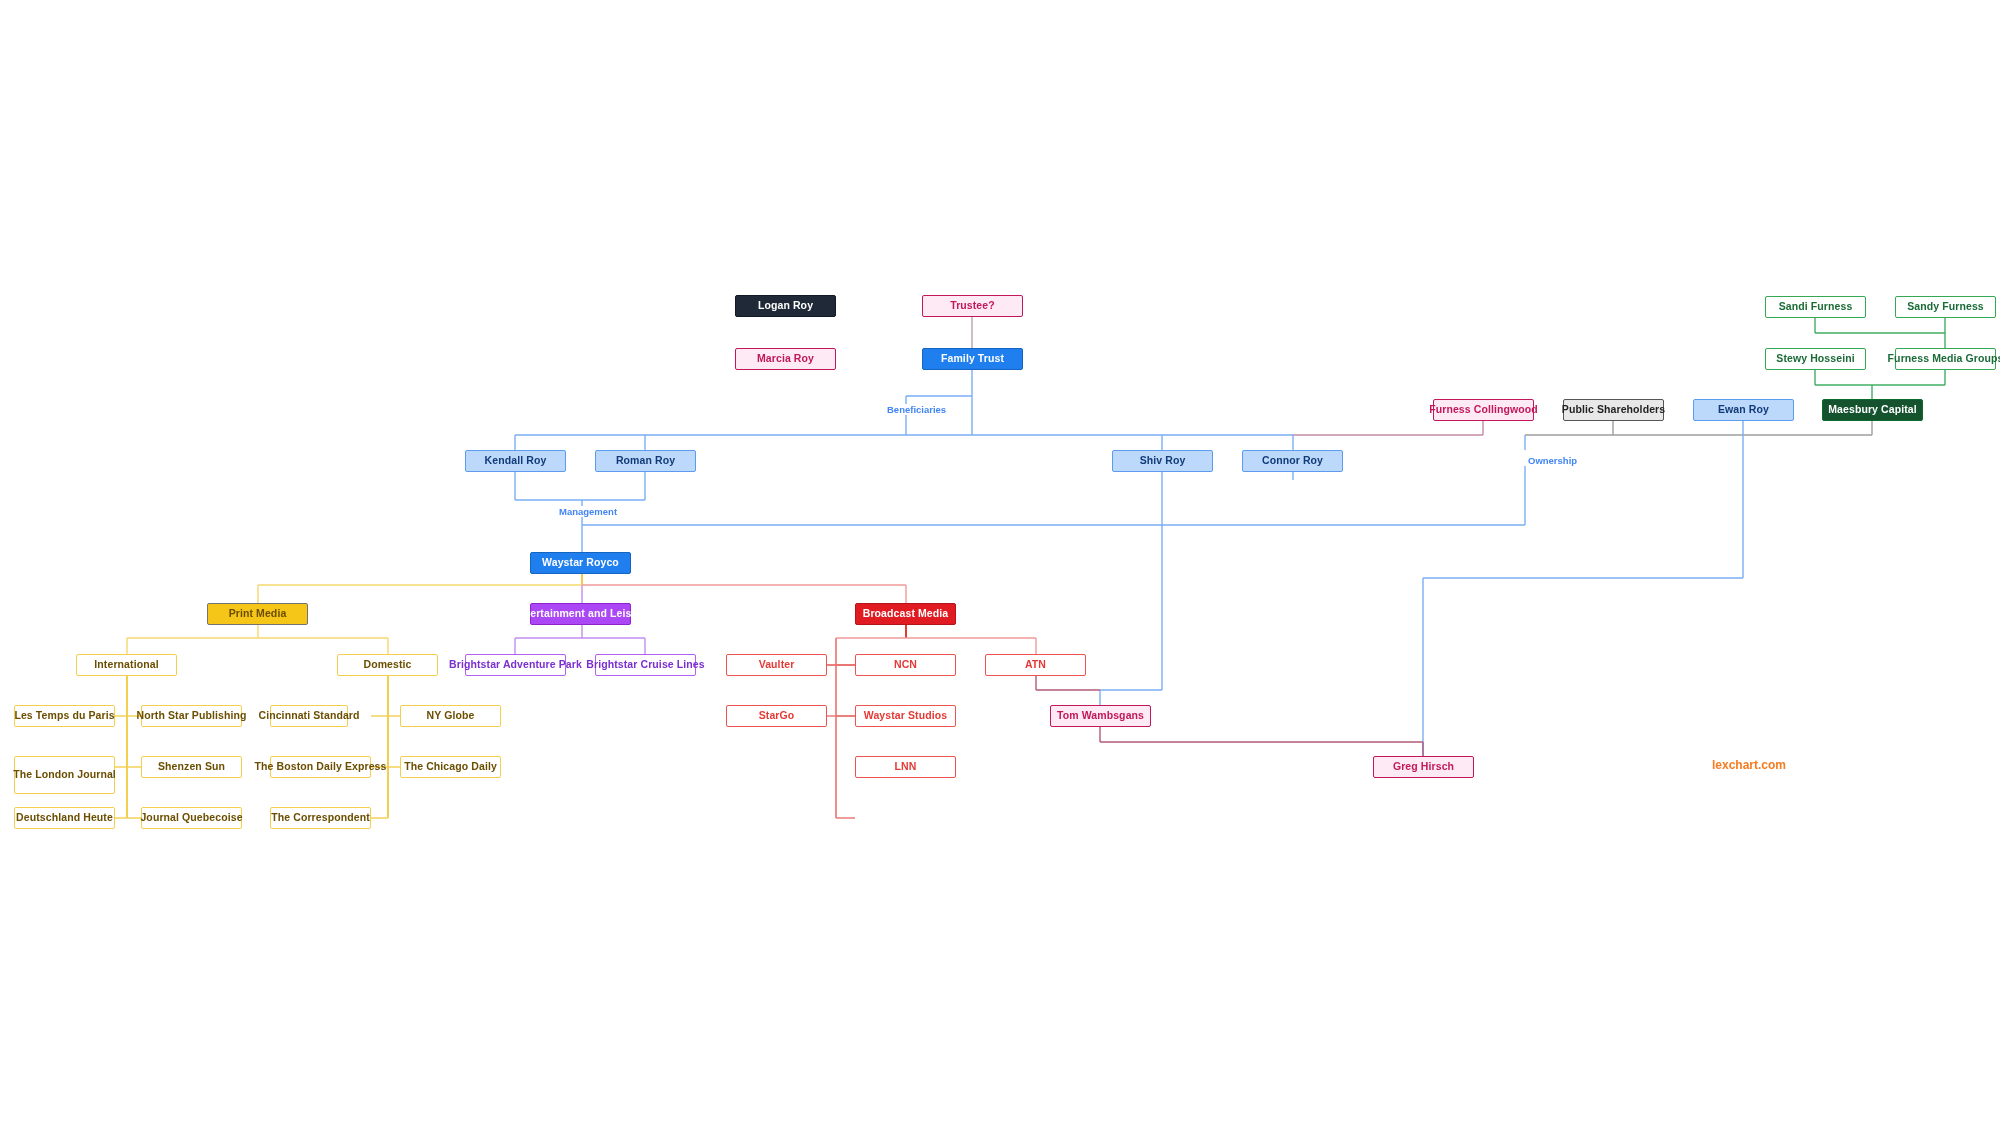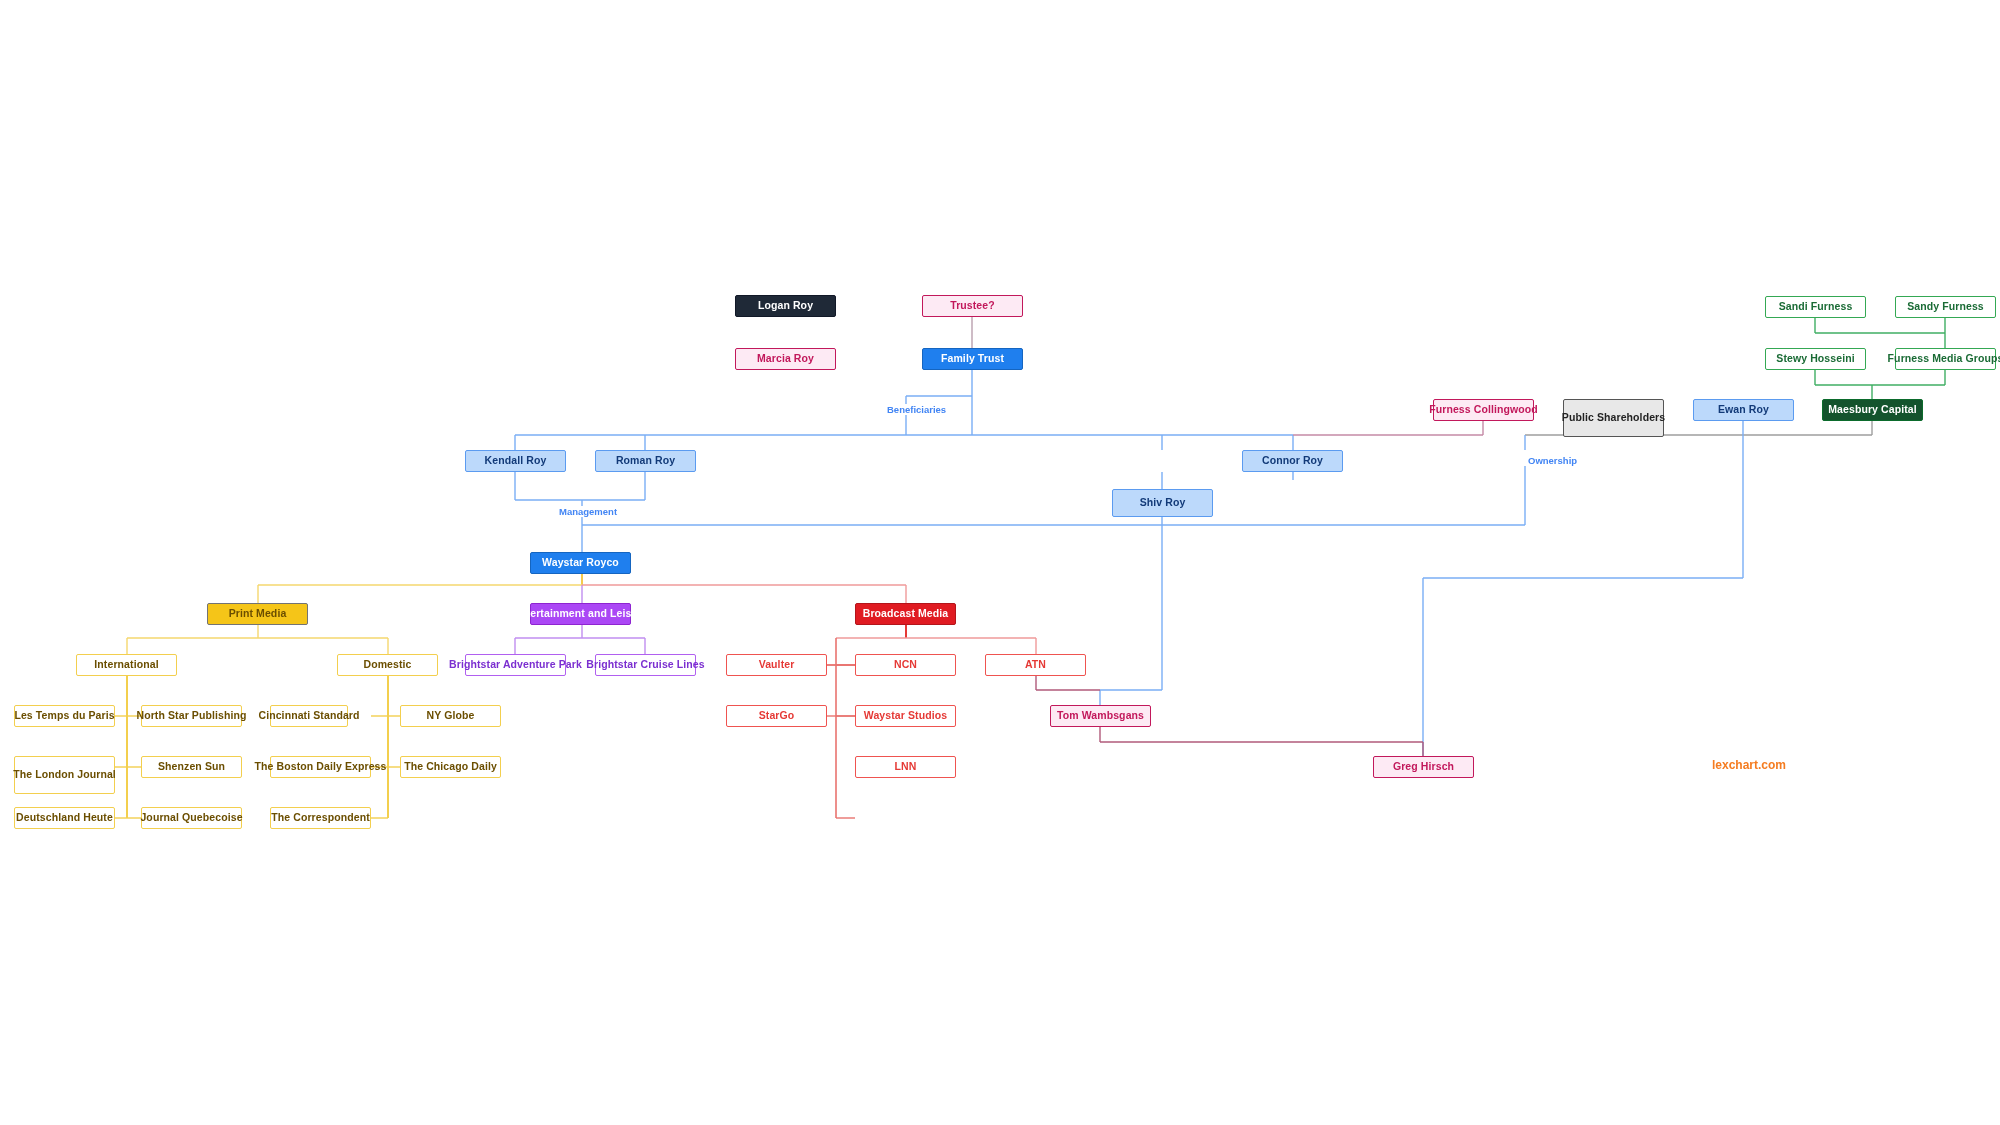--- a/index.html
+++ b/index.html
@@ -201,36 +201,36 @@
       </div>
       <div class="node n-greenw" style="left: 1765px; top: 348px; width: 101px; height: 22px;">
         <span>Stewy Hosseini</span>
       </div>
       <div class="node n-greenw" style="left: 1895px; top: 348px; width: 101px; height: 22px;">
         <span>Furness Media Groups</span>
       </div>
       <div class="node n-pink" style="left: 1433px; top: 399px; width: 101px; height: 22px;">
         <span>Furness Collingwood</span>
       </div>
-      <div class="node n-gray" style="left: 1563px; top: 399px; width: 101px; height: 38px;">
+      <div class="node n-gray" style="left: 1563px; top: 399px; width: 101px; height: 22px;">
         <span>Public Shareholders</span>
       </div>
       <div class="node n-bluelt" style="left: 1693px; top: 399px; width: 101px; height: 22px;">
         <span>Ewan Roy</span>
       </div>
       <div class="node n-green" style="left: 1822px; top: 399px; width: 101px; height: 22px;">
         <span>Maesbury Capital</span>
       </div>
       <div class="node n-bluelt" style="left: 465px; top: 450px; width: 101px; height: 22px;">
         <span>Kendall Roy</span>
       </div>
       <div class="node n-bluelt" style="left: 595px; top: 450px; width: 101px; height: 22px;">
         <span>Roman Roy</span>
       </div>
-      <div class="node n-bluelt" style="left: 1112px; top: 450px; width: 101px; height: 28px; margin-top: 39px;">
+      <div class="node n-bluelt" style="left: 1112px; top: 450px; width: 101px; height: 22px;">
         <span>Shiv Roy</span>
       </div>
       <div class="node n-bluelt" style="left: 1242px; top: 450px; width: 101px; height: 22px;">
         <span>Connor Roy</span>
       </div>
       <div class="node n-blue" style="left: 530px; top: 552px; width: 101px; height: 22px;">
         <span>Waystar Royco</span>
       </div>
       <div class="node n-yellow" style="left: 207px; top: 603px; width: 101px; height: 22px;">
         <span>Print Media</span>

